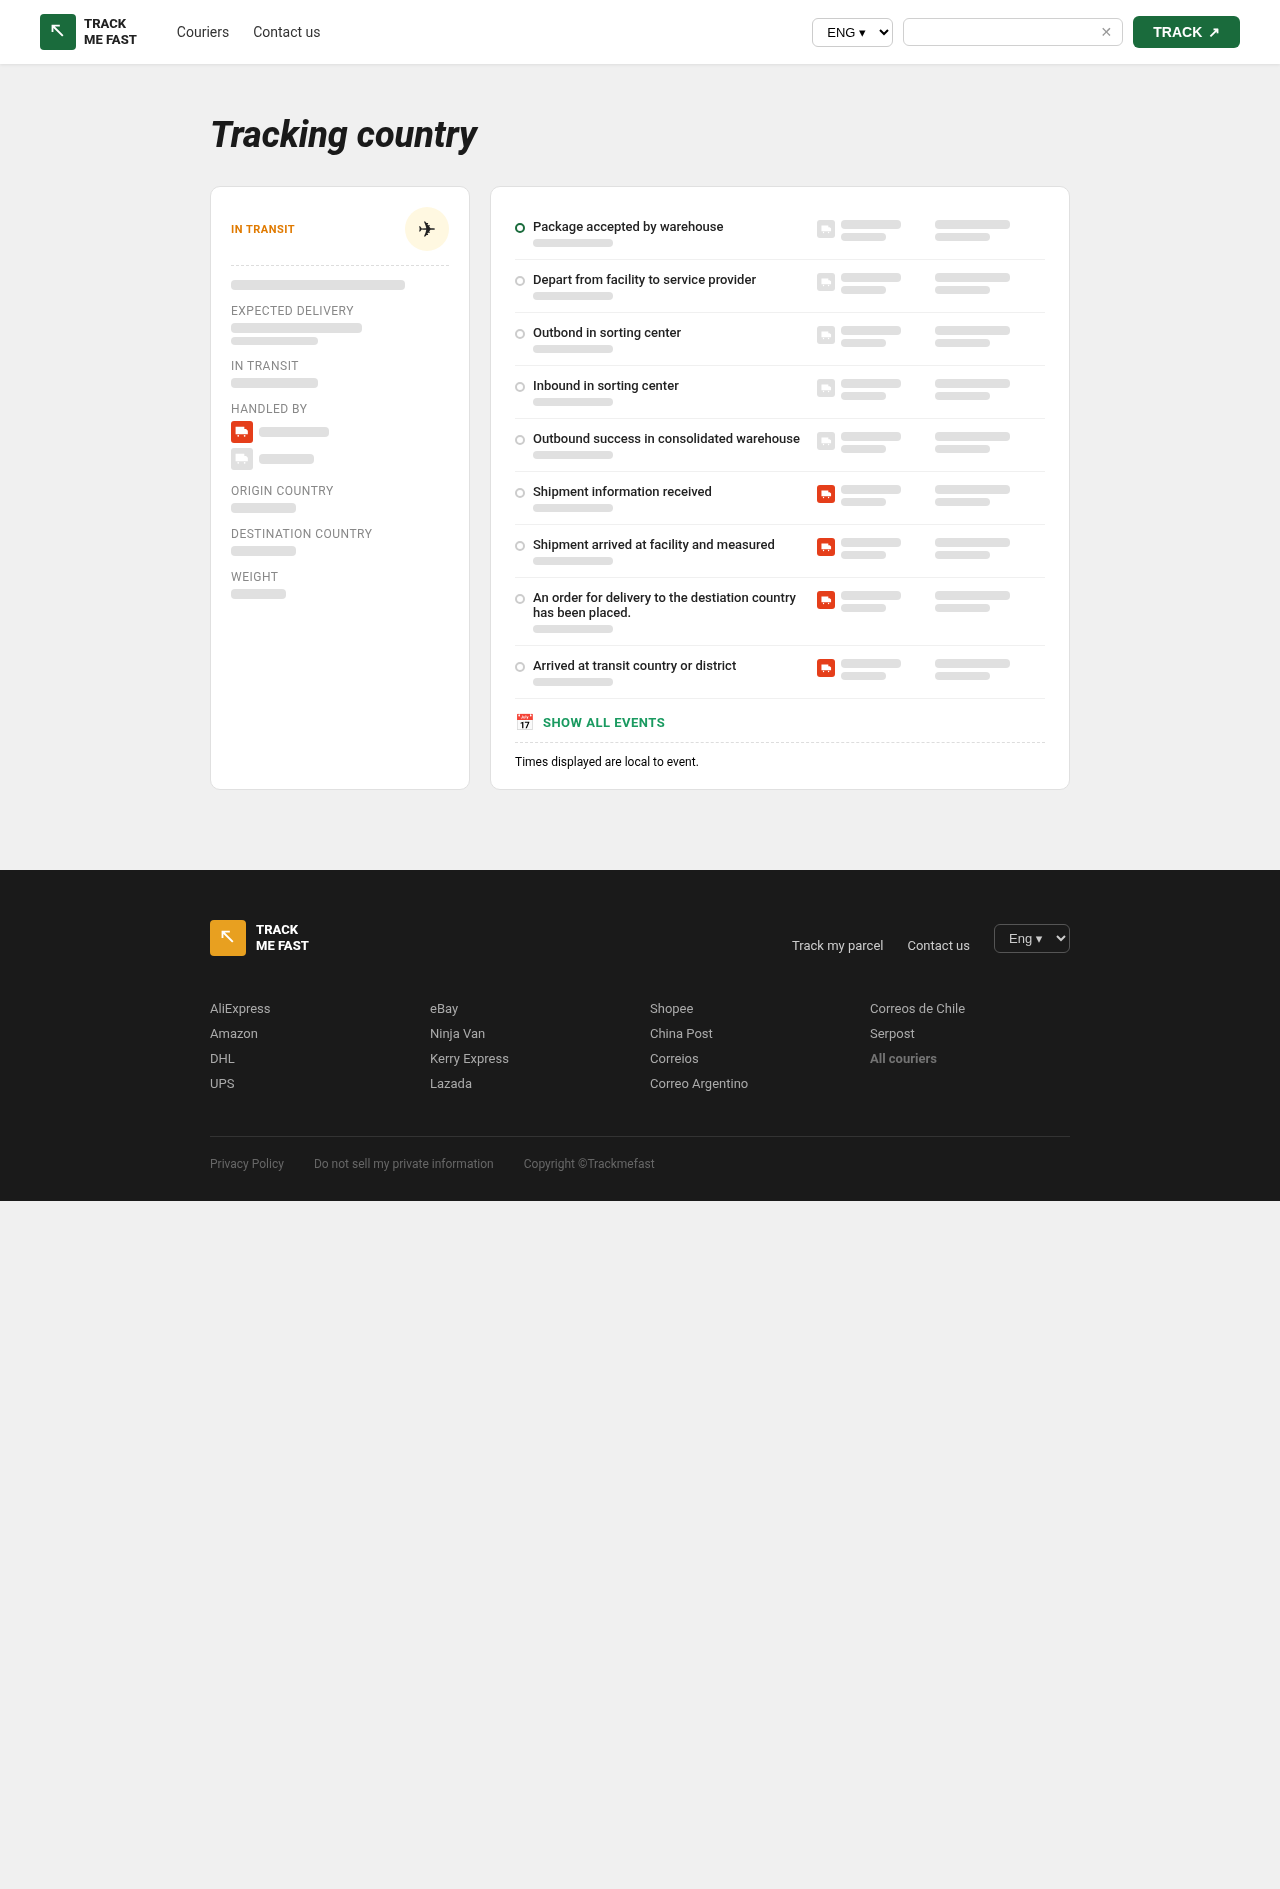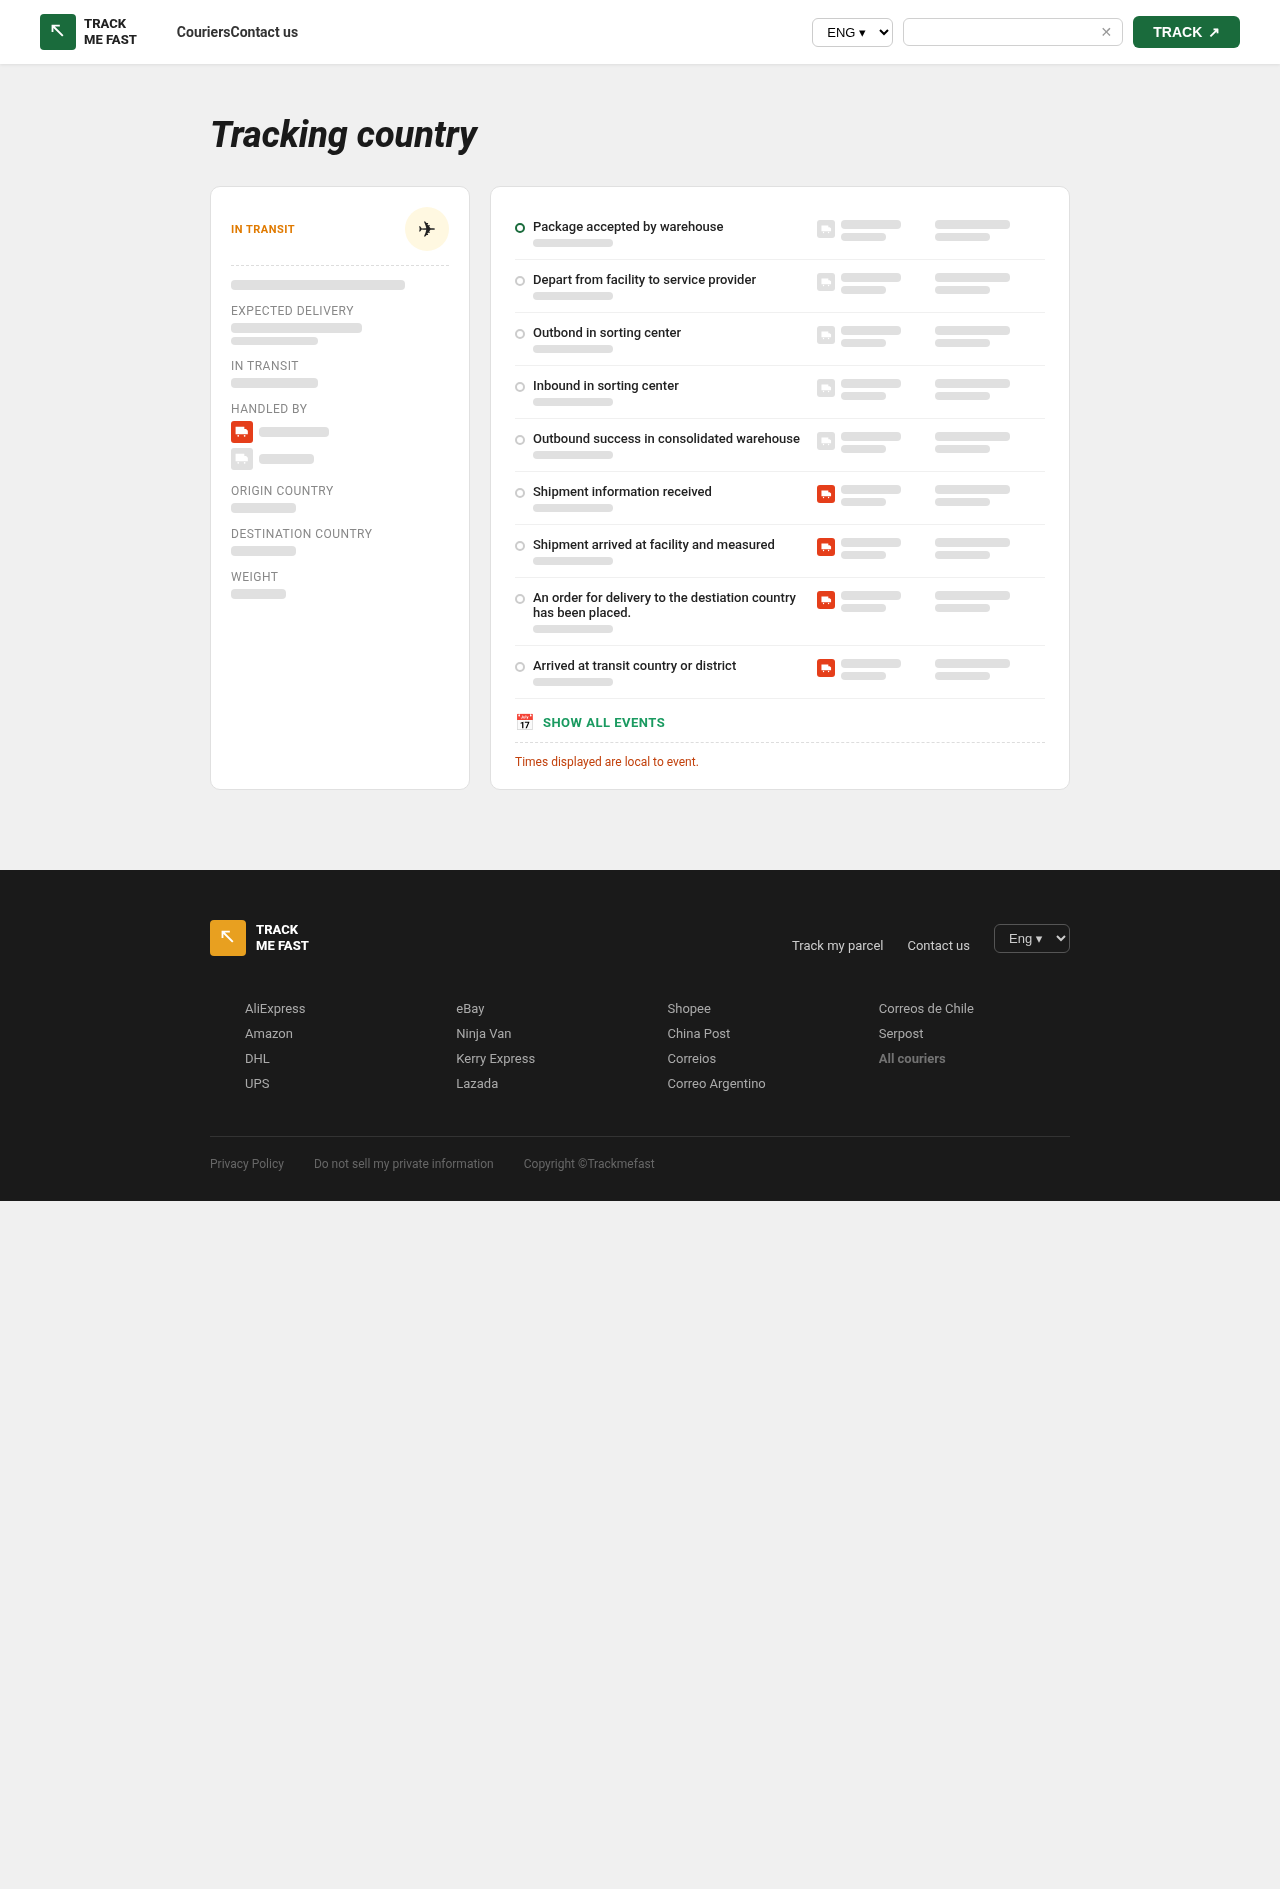--- a/index.html
+++ b/index.html
@@ -32,22 +32,22 @@
     .logo-icon svg { width: 22px; height: 22px; fill: #fff; }
     .logo-text {
       font-weight: 800;
       font-size: 13px;
       line-height: 1.2;
       text-transform: uppercase;
       color: #222;
     }
     .nav-links {
       display: flex;
+      gap: 24px;
       flex: 1;
-      font-weight: bold;
     }
     .nav-link {
       font-size: 14px;
       color: #333;
       cursor: pointer;
       text-decoration: none;
     }
     .nav-right {
       display: flex;
       align-items: center;
@@ -277,21 +277,21 @@
       color: #1a9a60;
       text-transform: uppercase;
       letter-spacing: 0.5px;
     }
     .calendar-icon { font-size: 16px; }
 
     .times-note {
       border-top: 1.5px dashed #ddd;
       padding-top: 12px;
       font-size: 12px;
-      color: #c2410c;
+      color: #000000;
     }
 
     
     .footer {
       background: #1a1a1a;
       color: #ccc;
       padding: 50px 0 30px;
     }
     .footer-inner {
       max-width: 900px;
@@ -343,21 +343,20 @@
       cursor: pointer;
       background: #1a1a1a;
       color: #ccc;
     }
 
     .footer-grid {
       display: grid;
       grid-template-columns: repeat(4, 1fr);
       gap: 2px 20px;
       margin-bottom: 40px;
-      margin-left: 35px;
     }
     .footer-link {
       font-size: 13px;
       color: #aaa;
       cursor: pointer;
       padding: 5px 0;
     }
     .footer-link.bold {
       font-weight: 700;
       color: #737373;

